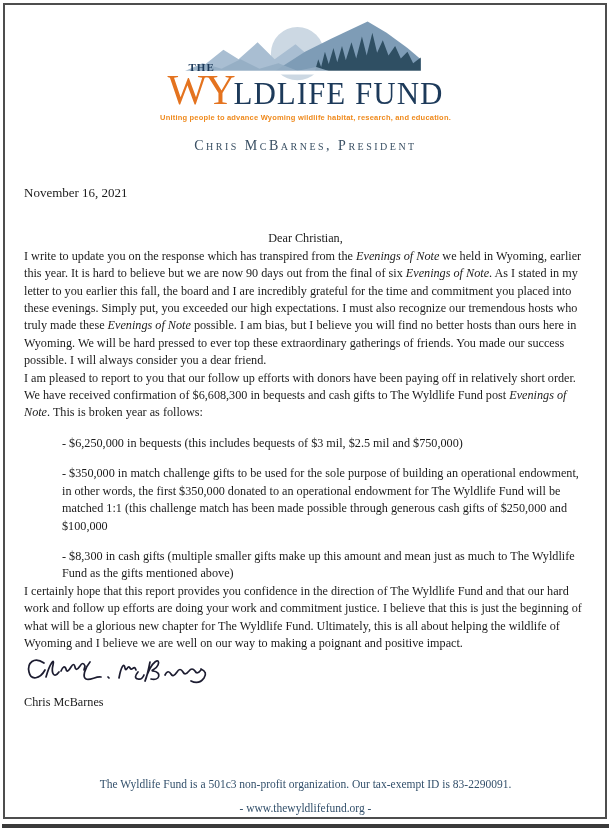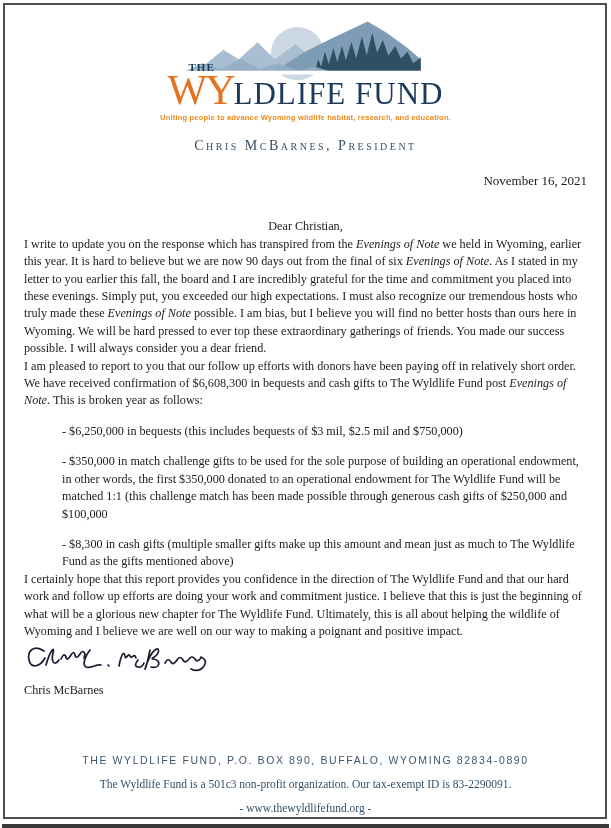--- a/index.html
+++ b/index.html
@@ -69,22 +69,22 @@
   }
   .president {
     margin-top: 14px;
     font-variant: small-caps;
     letter-spacing: 2.5px;
     font-size: 14px;
     color: #3a5064;
   }
   
   .date {
-    text-align: right;
-    margin-top: 18px;
+    text-align: left;
+    margin-top: 30px;
     font-size: 13px;
     font-family: Liberation Serif, serif;
   }
   .body-text { font-size: 12.2px; line-height: 17.4px; }
   .salutation { margin-top: 29px; text-align: center; }
   .para { margin-top: 0; }
   .list-item { margin-top: 13px; padding-left: 38px; }
   .closing { margin-top: 27px; }
   .signature-svg { display: block; margin: 2px 0 0 0; }
   .signed-name { margin-top: 0; }
@@ -164,19 +164,18 @@
           <path d="M141,21 q 3,-6 6,-1 q 2,4 6,-2 q 3,-5 6,0 q 2,4 6,-1 q 3,-4 6,0 q 2,4 6,-1"></path>
           <path d="M177,15 q 7,3 3,9 q -5,7 -13,3"></path>
         </g>
       </svg>
 
       <p class="signed-name">Chris McBarnes</p>
     </div>
   </div>
 
   <footer class="letter-footer">
-    <div class="footer-line1">THE WYLDLIFE FUND, P.O. BOX 890, BUFFALO, WYOMING 82834-0890</div>
     <div class="footer-line2">The Wyldlife Fund is a 501c3 non-profit organization.  Our tax-exempt ID is 83-2290091.</div>
     <div class="footer-line3">- www.thewyldlifefund.org -</div>
   </footer>
 
   <div class="bottom-strip"></div>
 </div>
 
 </body></html>

